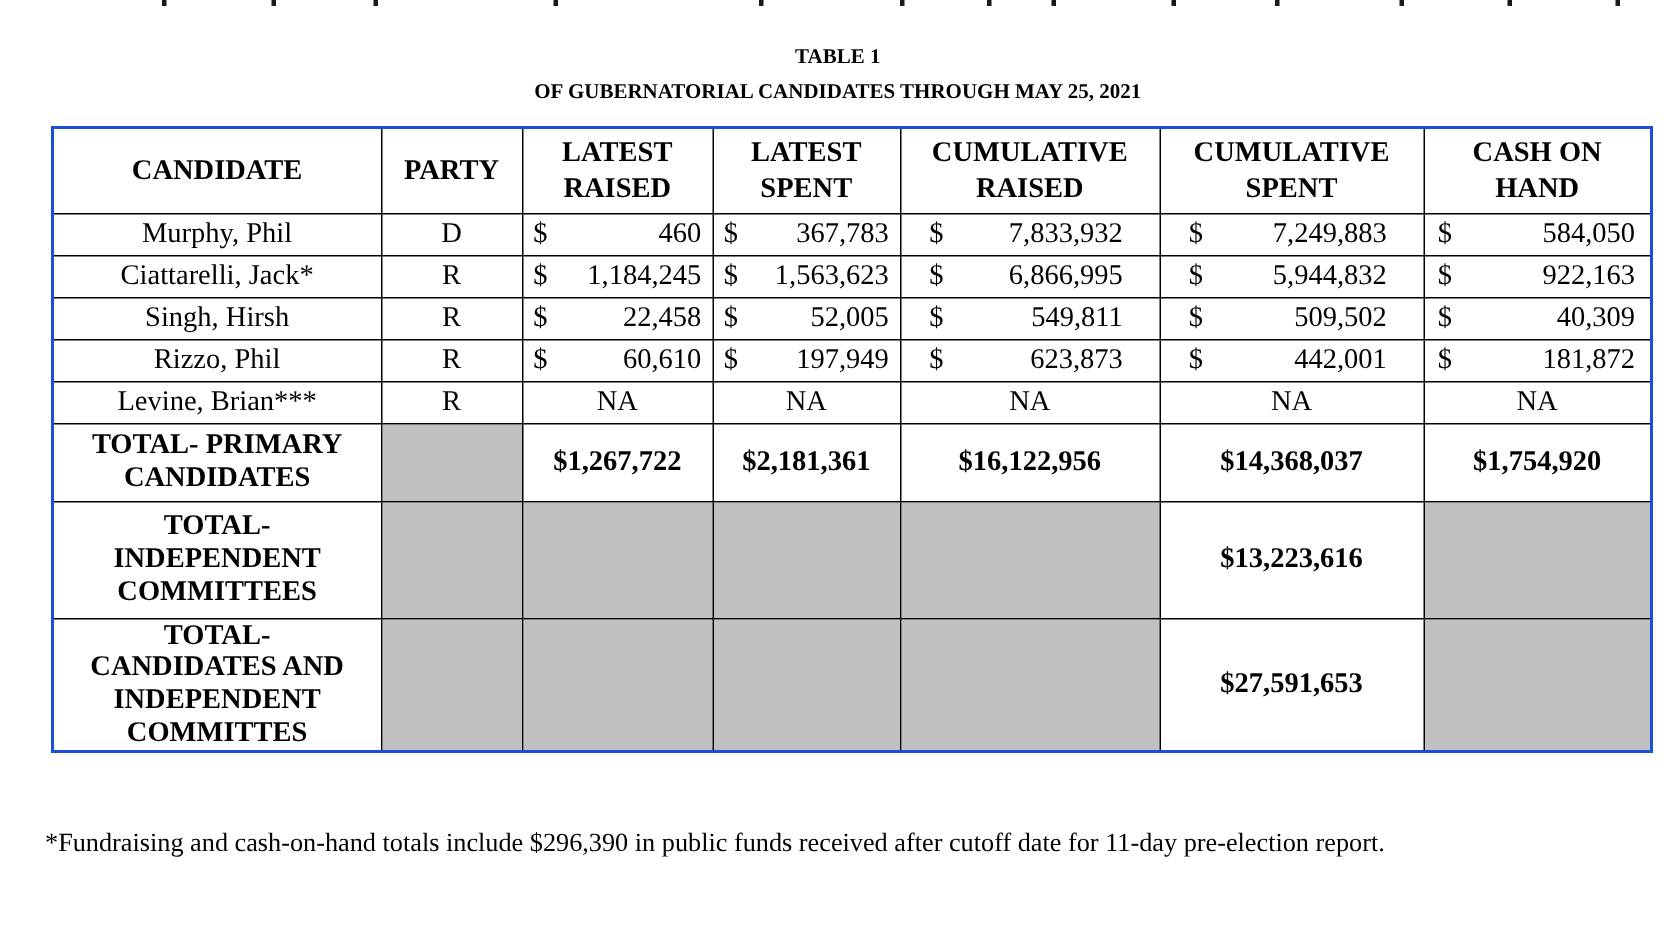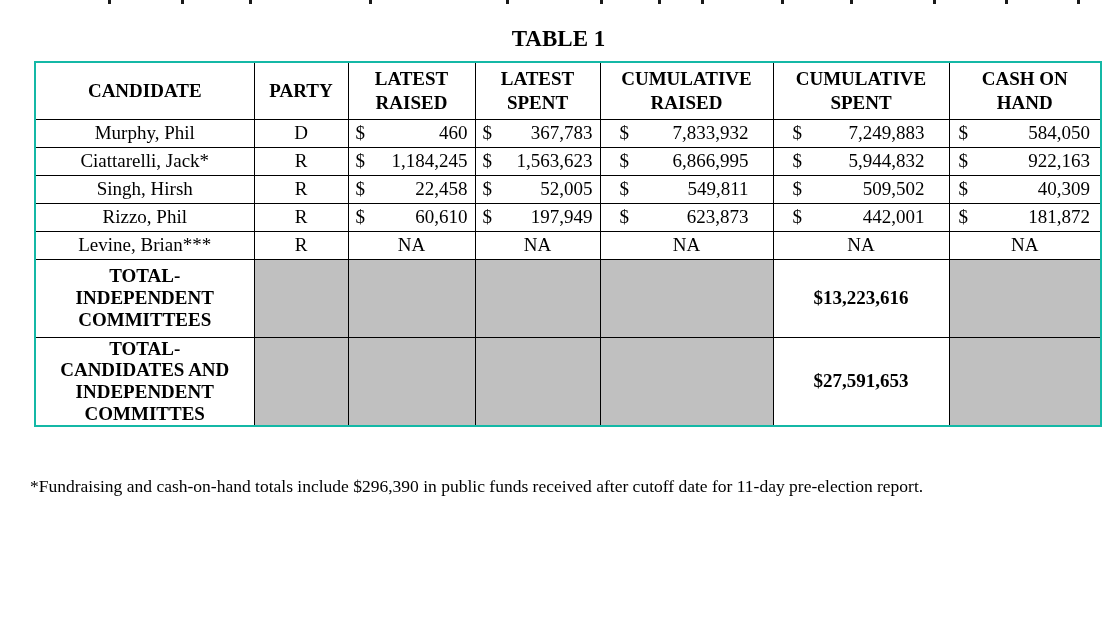--- a/index.html
+++ b/index.html
@@ -18,30 +18,30 @@
   }
   #top-artifact .mark {
     position: absolute; top: 0;
     width: 3px; height: 4px;
     background: #1a1a1a;
   }
   .title-block {
     margin-top: 27px;
     text-align: center;
     font-weight: bold;
-    font-size: 23px;
+    font-size: 14px;
     line-height: 23px;
     width: 1117px;
   }
   table.fin {
     border-collapse: collapse;
     table-layout: fixed;
     margin: 11px 0 0 34px;
     width: 1066px;
-    border: 2px solid #14b8a6;
+    border: 2px solid #1d4ed8;
   }
   table.fin td, table.fin th {
     border: 1.5px solid #000;
     padding: 0;
     font-size: 19px;
     text-align: center;
     vertical-align: middle;
     overflow: hidden;
   }
   tr.hdr { height: 57px; }
@@ -90,20 +90,21 @@
     <div class="mark" style="left: 701px;"></div>
     <div class="mark" style="left: 781px;"></div>
     <div class="mark" style="left: 850px;"></div>
     <div class="mark" style="left: 933px;"></div>
     <div class="mark" style="left: 1005px;"></div>
     <div class="mark" style="left: 1077px;"></div>
   </div>
 
 <div class="title-block">
   <div>TABLE 1</div>
+  <div>OF GUBERNATORIAL CANDIDATES THROUGH MAY 25, 2021</div>
 </div>
 
 <table class="fin">
   <colgroup>
     <col style="width:219px">
       <col style="width:94px">
       <col style="width:127px">
     <col style="width:125px">
       <col style="width:173px">
       <col style="width:176px">
@@ -270,20 +271,30 @@
   <tr class="data">
     <td>Levine, Brian***</td>
     <td>R</td>
     <td>NA</td>
     <td>NA</td>
     <td>NA</td>
     <td>NA</td>
     <td>NA</td>
   </tr>
 
+  <tr class="t1">
+    <td class="total-label">TOTAL- PRIMARY
+CANDIDATES</td>
+    <td class="shade"></td>
+    <td class="total-val">$1,267,722</td>
+    <td class="total-val">$2,181,361</td>
+    <td class="total-val">$16,122,956</td>
+    <td class="total-val">$14,368,037</td>
+    <td class="total-val">$1,754,920</td>
+  </tr>
 
   <tr class="t2">
     <td class="total-label">TOTAL-
 INDEPENDENT
 COMMITTEES</td>
     <td class="shade"></td>
     <td class="shade"></td>
     <td class="shade"></td>
     <td class="shade"></td>
     <td class="total-val">$13,223,616</td>

